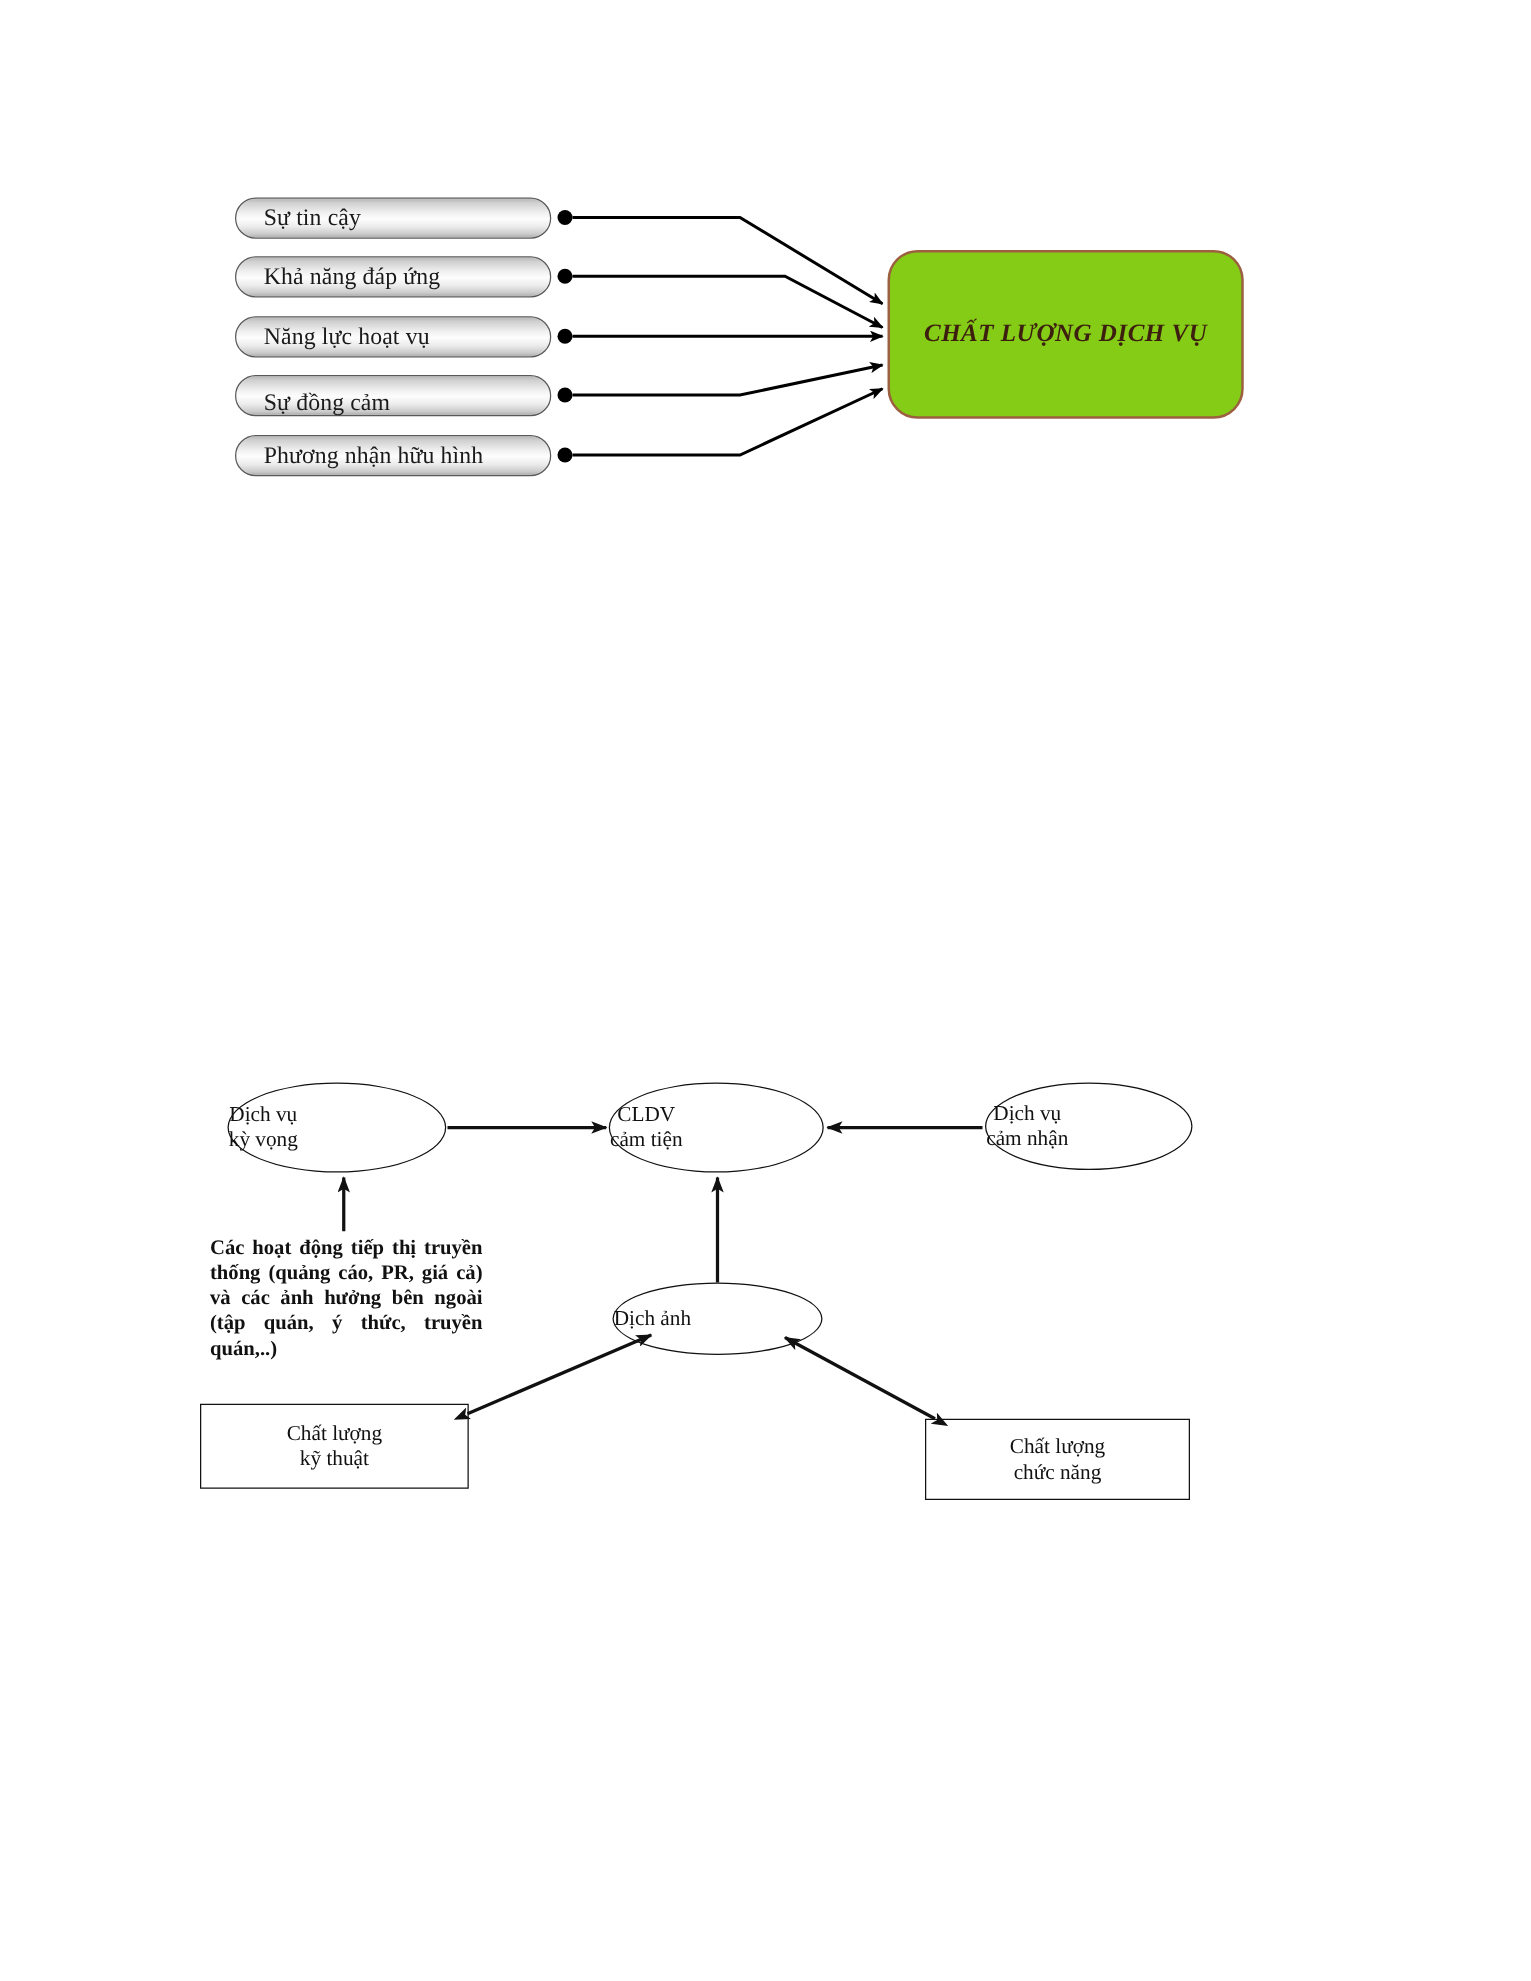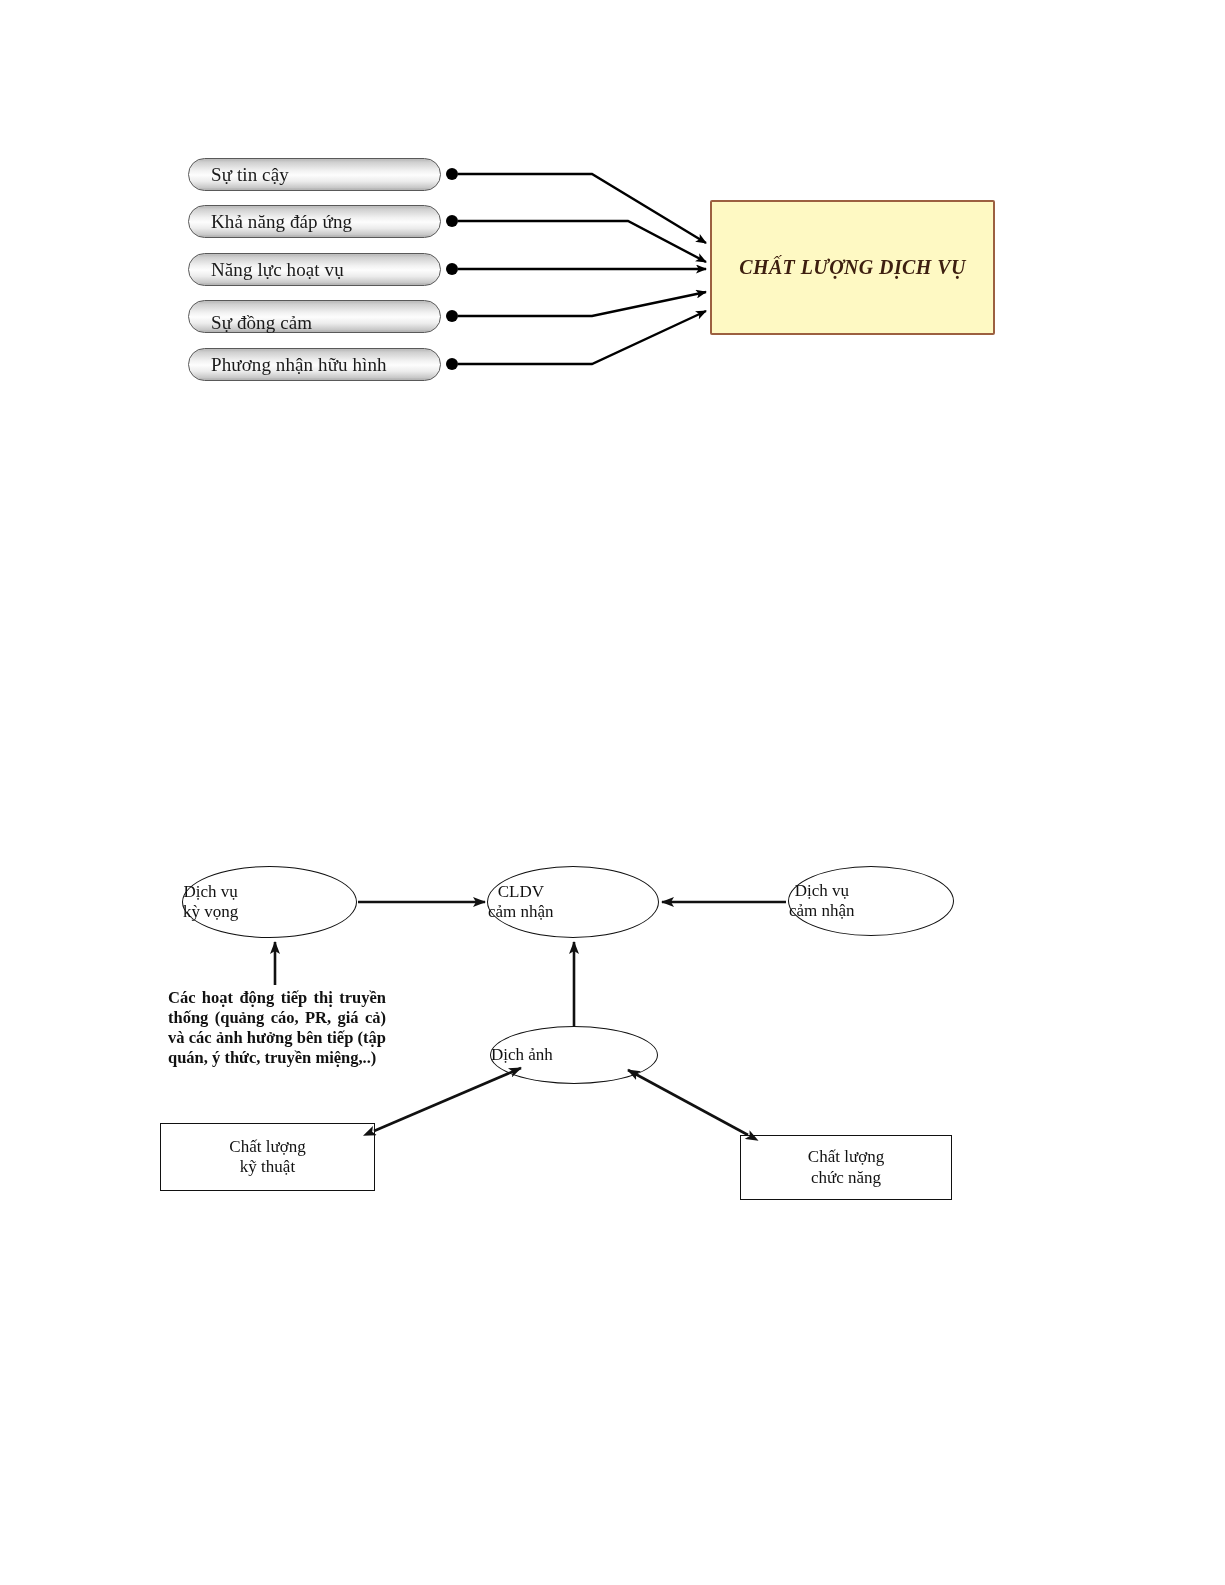--- a/index.html
+++ b/index.html
@@ -67,23 +67,23 @@
   .pill-3 { top: 253px; }
   .pill-4 { top: 300px; align-items: flex-end; }
   .pill-5 { top: 348px; }
 
   #quality-box {
     position: absolute;
     left: 710px;
     top: 200px;
     width: 285px;
     height: 135px;
-    background: #fef9c3;
+    background: #84cc16;
     border: 2px solid #9c6040;
-    border-radius: 2px;
+    border-radius: 24px;
     display: flex;
     align-items: center;
     justify-content: center;
   }
   #quality-box .qb-label {
     font-style: italic;
     font-weight: bold;
     font-size: 20px;
     color: #3d1f10;
     letter-spacing: .4px;
@@ -233,21 +233,21 @@
 
   <div id="figure-gronroos">
 
     <div class="ellipse-node" id="node-expected">
       <span class="ell-label">Dịch vụ
 kỳ vọng</span>
     </div>
 
     <div class="ellipse-node" id="node-perceived-quality">
       <span class="ell-label">CLDV
-cảm nhận</span>
+cảm tiện</span>
     </div>
 
     <div class="ellipse-node" id="node-perceived-service">
       <span class="ell-label">Dịch vụ
 cảm nhận</span>
     </div>
 
     <div class="ellipse-node" id="node-image">
       <span class="ell-label">Dịch ảnh</span>
     </div>
@@ -255,21 +255,21 @@
     <div class="rect-node" id="box-technical">
       <span class="rect-label">Chất lượng
 kỹ thuật</span>
     </div>
 
     <div class="rect-node" id="box-functional">
       <span class="rect-label">Chất lượng
 chức năng</span>
     </div>
 
-    <div id="marketing-note">Các hoạt động tiếp thị truyền thống (quảng cáo, PR, giá cả) và các ảnh hưởng bên tiếp (tập quán, ý thức, truyền miệng,..)</div>
+    <div id="marketing-note">Các hoạt động tiếp thị truyền thống (quảng cáo, PR, giá cả) và các ảnh hưởng bên ngoài (tập quán, ý thức, truyền quán,..)</div>
   </div>
 
   <svg class="svg-layer" viewBox="0 0 1225 1585" xmlns="http://www.w3.org/2000/svg">
     <g fill="none" stroke="#111111" stroke-width="2.6">
 
       <line x1="358" y1="902" x2="485" y2="902" marker-end="url(#ah2)"></line>
 
       <line x1="786" y1="902" x2="662" y2="902" marker-end="url(#ah2)"></line>
 
       <line x1="574" y1="1026" x2="574" y2="942" marker-end="url(#ah2)"></line>

